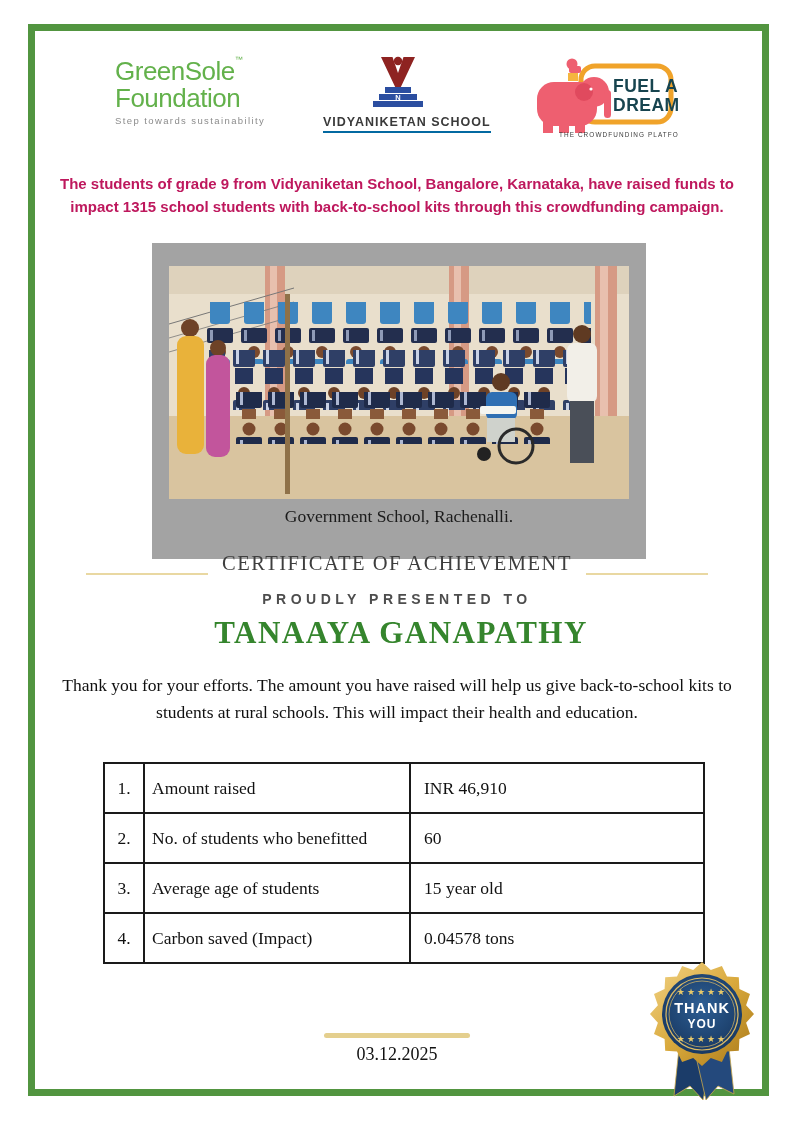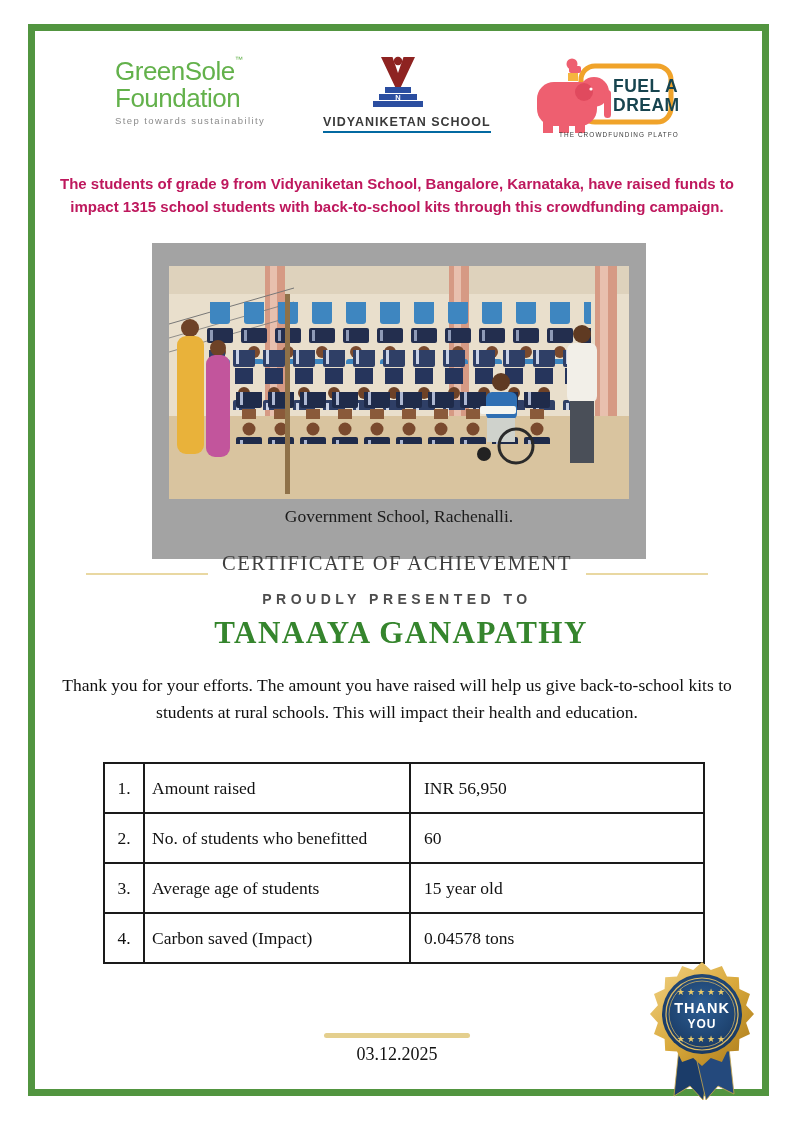--- a/index.html
+++ b/index.html
@@ -198,21 +198,21 @@
 
   <h2 class="recipient">TANAAYA GANAPATHY</h2>
 
   <p class="message">Thank you for your efforts. The amount you have raised will help us give back-to-school kits to students at rural schools. This will impact their health and education.</p>
 
   <table class="impact">
     <tbody>
       <tr>
         <td class="c-num">1.</td>
         <td class="c-label">Amount raised</td>
-        <td class="c-value">INR 56,950</td>
+        <td class="c-value">INR 46,910</td>
       </tr>
       <tr>
         <td class="c-num">2.</td>
         <td class="c-label">No. of students who benefitted</td>
         <td class="c-value">60</td>
       </tr>
       <tr>
         <td class="c-num">3.</td>
         <td class="c-label">Average age of students</td>
         <td class="c-value">15 year old</td>

